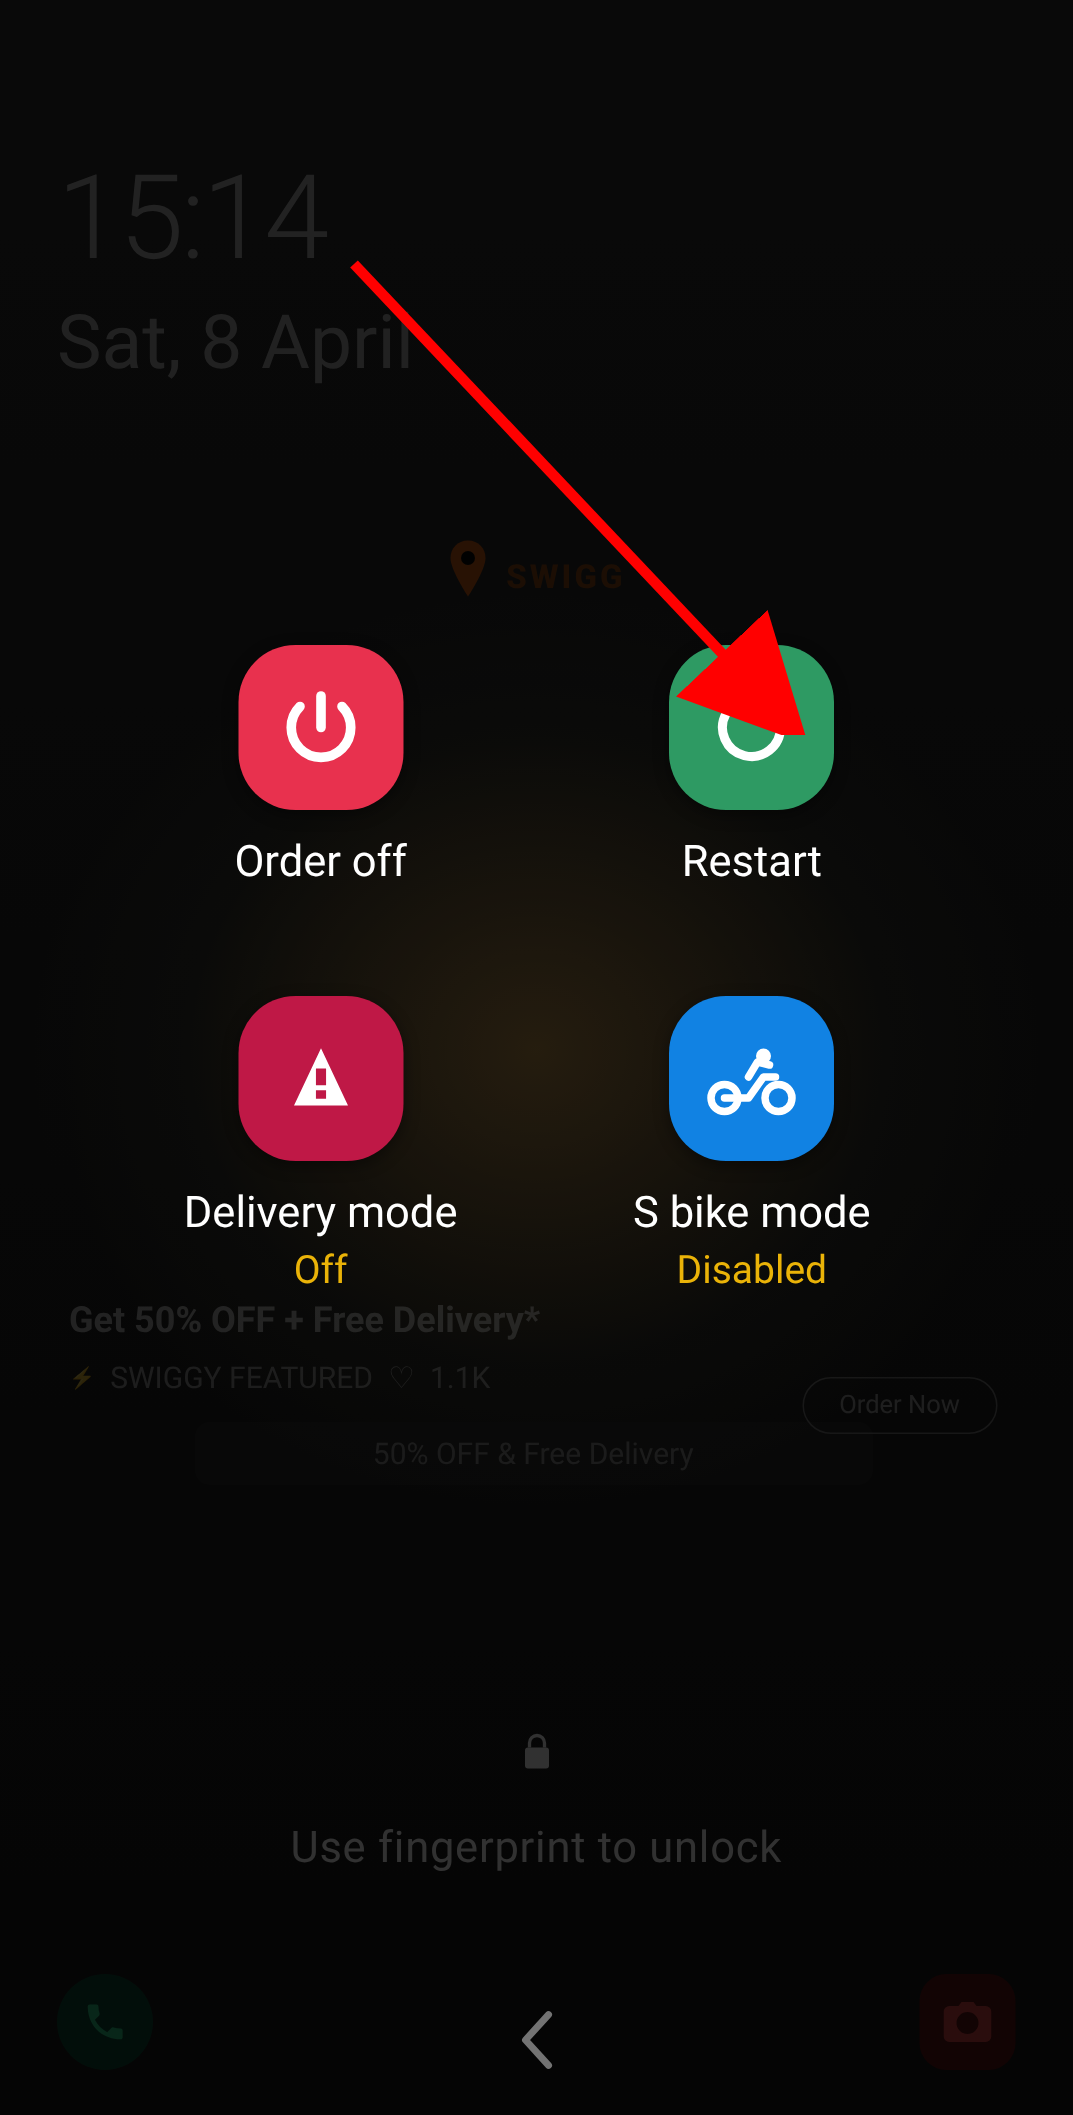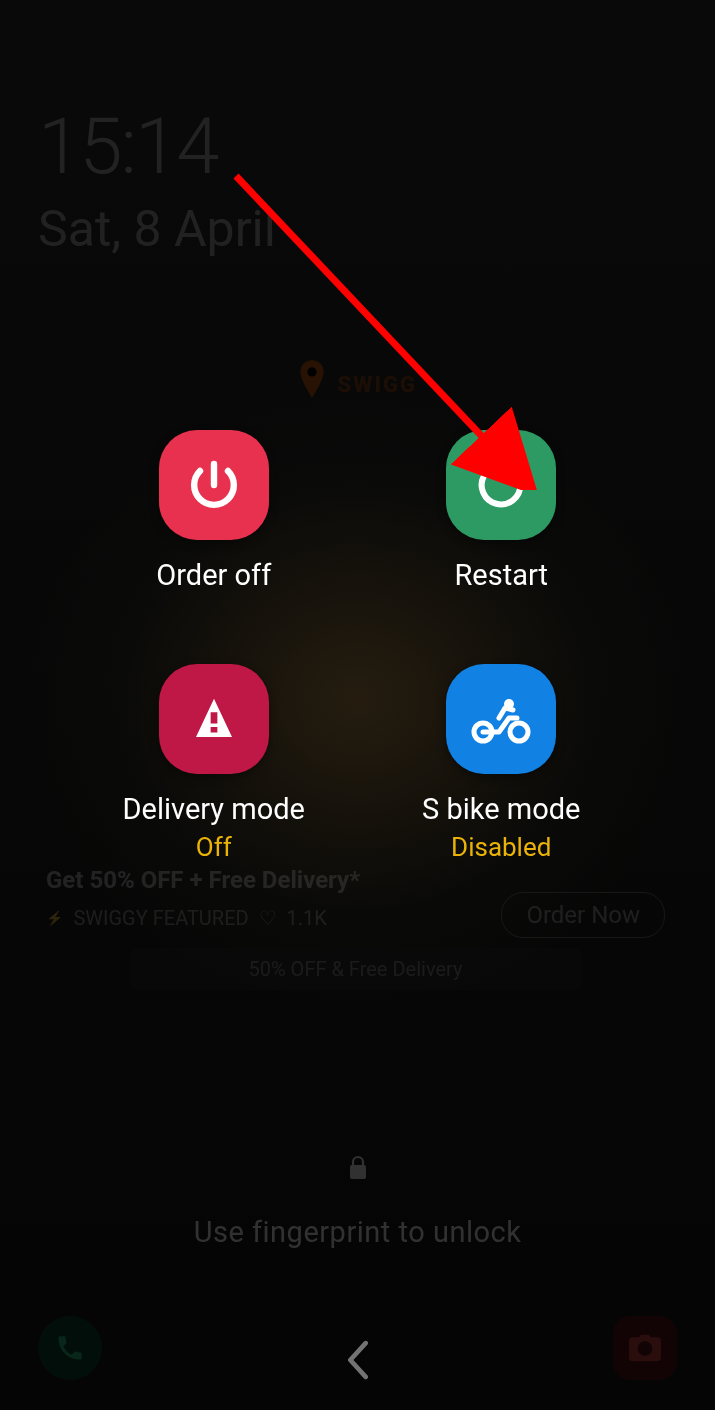--- a/index.html
+++ b/index.html
@@ -19,22 +19,22 @@
   .clock-date { font-size:50px; font-weight:400; color:#4b4b4b; margin-top:18px; }
 
   .brand { position:absolute; left:0; right:0; top:360px; text-align:center; color:#8d4a18;
            font-weight:800; font-size:22px; letter-spacing:2px; filter:brightness(0.45);}
   .brand svg { vertical-align:-6px; margin-right:4px; }
 
   .promo { position:absolute; left:46px; top:866px; right:50px; opacity:0.35; }
   .promo-head { font-size:24px; font-weight:700; color:#bfbfbf; }
   .promo-sub { margin-top:12px; font-size:20px; color:#9c9c9c; display:flex; align-items:center; gap:10px;}
   .promo-sub .bolt { font-size:14px; }
-  .order-btn { position:absolute; right:0; top:26px; border:1px solid #7a7a7a; border-radius:22px;
-               padding:8px 24px; font-size:24px; color:#a8a8a8; }
+  .order-btn { position:absolute; right:0; top:52px; border:1px solid #7a7a7a; border-radius:22px;
+               padding:8px 24px; font-size:17px; color:#a8a8a8; }
   .promo-pill { margin:18px auto 0; width:452px; height:42px; border-radius:10px; background:#1c1c1c;
                 display:flex; align-items:center; justify-content:center; font-size:20px; color:#8f8f8f; }
 
   .unlock-area { position:absolute; left:0; right:0; top:1155px; text-align:center; color:#6e6e6e; }
   .unlock-area .lock { margin-bottom:18px; }
   .unlock-text { font-size:29px; letter-spacing:0.5px;margin-top:30px; }
 
   .corner-btn { position:absolute; bottom:30px; width:64px; height:64px; border-radius:50%;
                 display:flex; align-items:center; justify-content:center; filter:brightness(0.45);}
   .corner-phone { left:38px; background:#0e4a34; }

